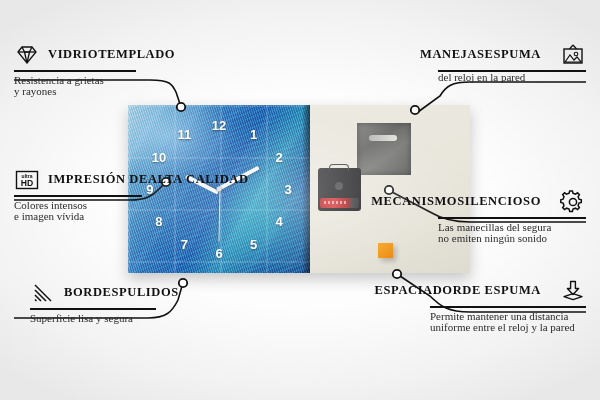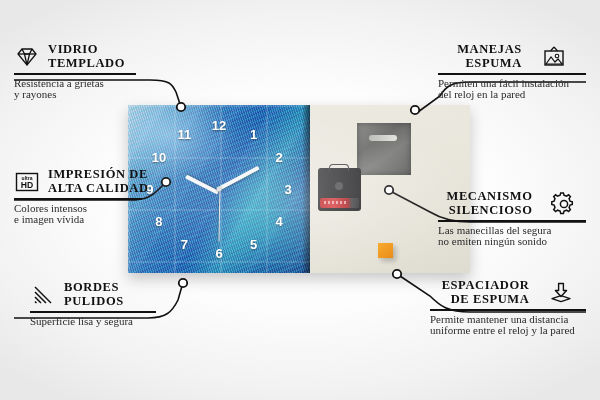--- a/index.html
+++ b/index.html
@@ -78,22 +78,22 @@
   #mech-shaft{position:absolute;left:17px;top:14px;width:8px;height:8px;border-radius:50%;
     background:#4a4a4e;}
   #foam{
     position:absolute;left:68px;top:138px;width:15px;height:15px;
     background:linear-gradient(135deg,#f7a11b,#e8870d);
     box-shadow:3px 3px 5px rgba(0,0,0,.22);
   }
   
   .callout{position:absolute;}
   .cal-head{display:flex;align-items:center;gap:8px;}
-  .cal-head.right{justify-content:center;gap:19px;}
-  .titles{display:flex;flex-direction:column;}
+  .cal-head.right{justify-content:flex-end;gap:19px;}
+  .titles{display:flex;}
   .t-line{
     font-family:"Liberation Serif",serif;font-weight:700;letter-spacing:.6px;
     font-size:12.5px;line-height:13.5px;color:#111111;white-space:nowrap;
   }
   .right .titles{align-items:flex-end;}
   .rule{height:1.6px;background:#111111;margin-top:3px;}
   .sub{
     font-family:"Liberation Serif",serif;font-size:11px;line-height:11px;color:#2b2b2b;
     margin-top:3px;white-space:nowrap;
   }
@@ -239,21 +239,20 @@
       <span class="ico">
         <svg viewBox="0 0 26 24">
           <path d="M13 2 L9.5 6 M13 2 L16.5 6" fill="none" stroke="#111" stroke-width="1.2"></path>
           <rect x="4" y="6" width="18" height="14" fill="none" stroke="#111" stroke-width="1.4"></rect>
           <circle cx="16" cy="11" r="1.8" fill="none" stroke="#111" stroke-width="1.1"></circle>
           <path d="M5 19 L10 12 L14 17 L17 14 L21 19 Z" fill="none" stroke="#111" stroke-width="1.2"></path>
         </svg>
       </span>
     </div>
     <div class="rule"></div>
-    <div class="sub">Permiten una fácil instalación</div>
     <div class="sub" style="margin-top:0">del reloj en la pared</div>
   </div>
 
   <div class="callout" style="left:438px;top:190px;width:148px;">
     <div class="cal-head right">
       <span class="titles">
         <span class="t-line">MECANISMO</span>
         <span class="t-line">SILENCIOSO</span>
       </span>
       <span class="ico">

